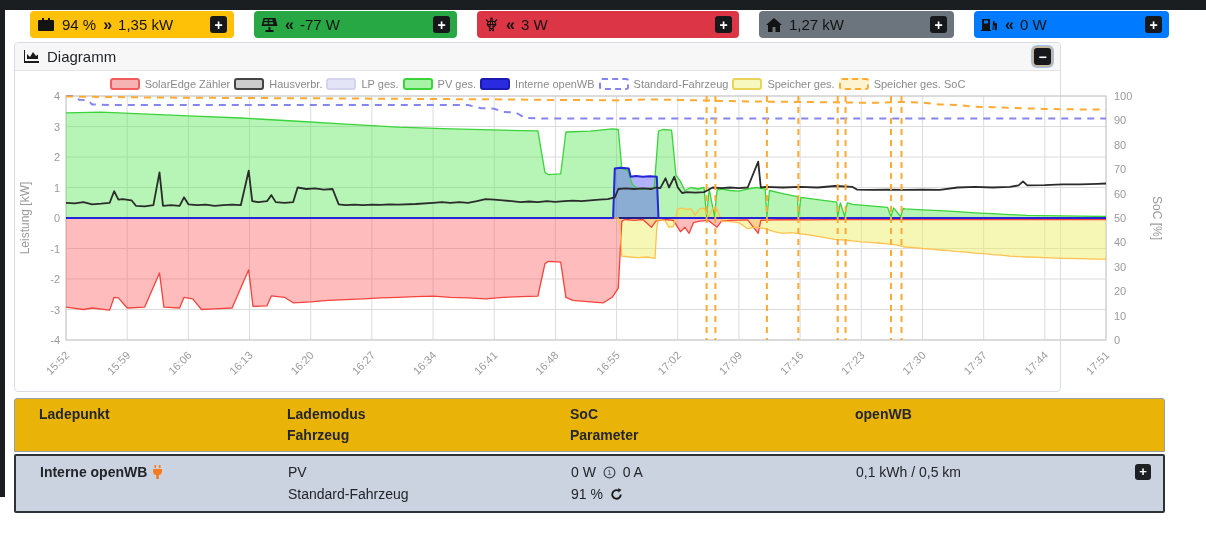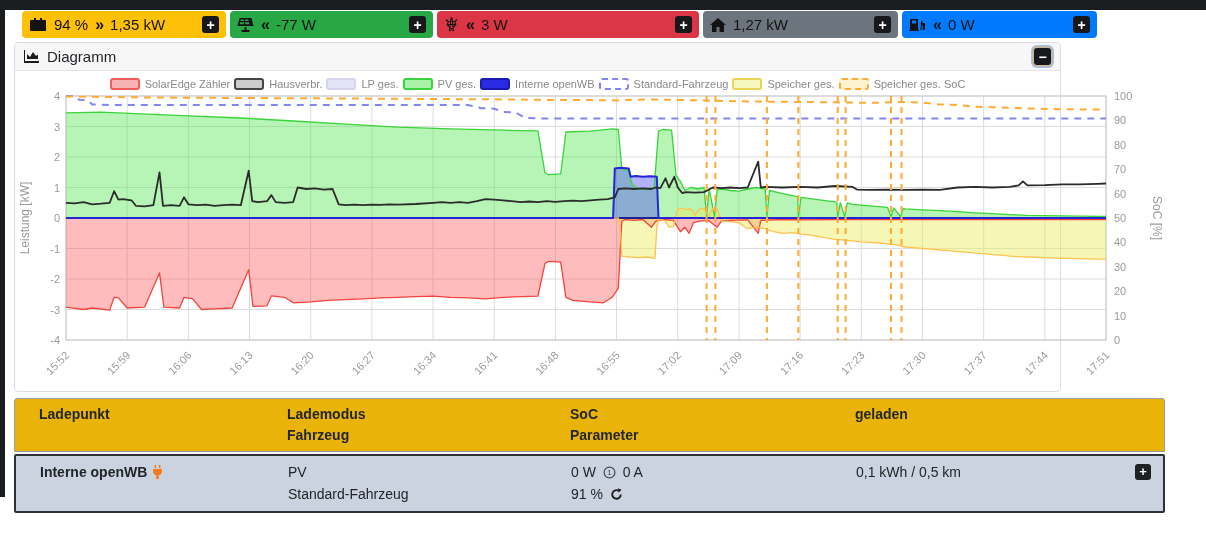--- a/index.html
+++ b/index.html
@@ -1,20 +1,20 @@
 <!DOCTYPE html>
 <html><head>
 <meta charset="utf-8">
 <style>
   html,body{margin:0;padding:0}
   body{width:1206px;height:537px;background:#fff;font-family:"Liberation Sans",sans-serif;position:relative;overflow:hidden;color:#212529}
   .topstrip{position:absolute;top:0;left:0;width:1206px;height:10px;background:#1b1e21}
   .leftstrip{position:absolute;top:0;left:0;width:5px;height:497px;background:#1b1e21}
   
-  .statusbar{position:absolute;top:11px;left:22px;display:flex;gap:4px}
+  .statusbar{position:absolute;top:11px;left:30px;display:flex;gap:20px}
   .status-box{height:27px;border-radius:4px;display:flex;align-items:center;padding:0 7px;font-size:15px;color:#131313;gap:7px;box-sizing:border-box}
   .status-box .spacer{flex:1}
   .arrow{font-weight:700;font-size:16px;letter-spacing:-1px}
   .plus-btn,.minus-btn{width:17px;height:17px;background:#16181b;border-radius:3px;color:#fff;display:flex;align-items:center;justify-content:center;font-size:14px;font-weight:700;line-height:1;cursor:pointer;flex:0 0 auto}
   .box-batt{width:204px;background:#ffc107}
   .box-pv{width:203px;background:#28a745}
   .box-grid{width:262px;background:#dc3545}
   .box-house{width:195px;background:#6c757d}
   .box-cp{width:195px;background:#007bff}
   .icon svg{display:block}
@@ -254,21 +254,21 @@
       </div>
     <div class="c2">
         <div>Lademodus</div>
         <div>Fahrzeug</div>
       </div>
     <div class="c3">
         <div>SoC</div>
         <div>Parameter</div>
       </div>
     <div class="c4">
-        <div>geladen</div>
+        <div>openWB</div>
       </div>
   </div>
   <div class="tbl-row">
     <div class="c1">
       <div class="cp-name">
         <span>Interne openWB</span>
         <span class="icon">
           <svg width="11" height="14" viewBox="0 0 11 14">
               <path fill="#f57b1e" d="M2.5 0h1.6v3H2.5zM6.9 0h1.6v3H6.9zM1 4h9v2.2a4 4 0 0 1-3.2 3.9V14H4.2v-3.9A4 4 0 0 1 1 6.2z"></path>
             </svg>

